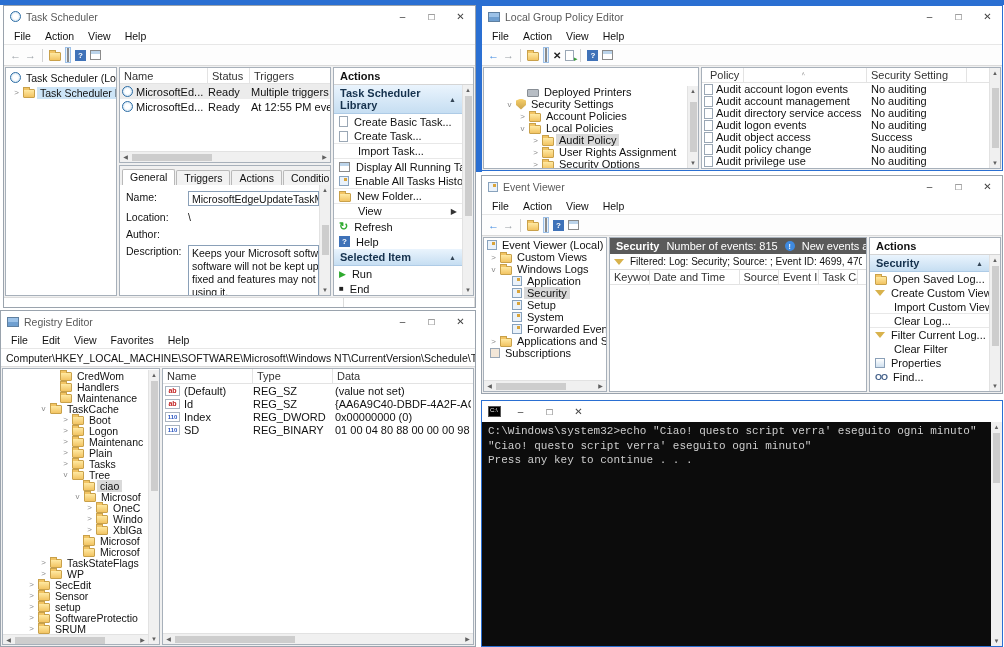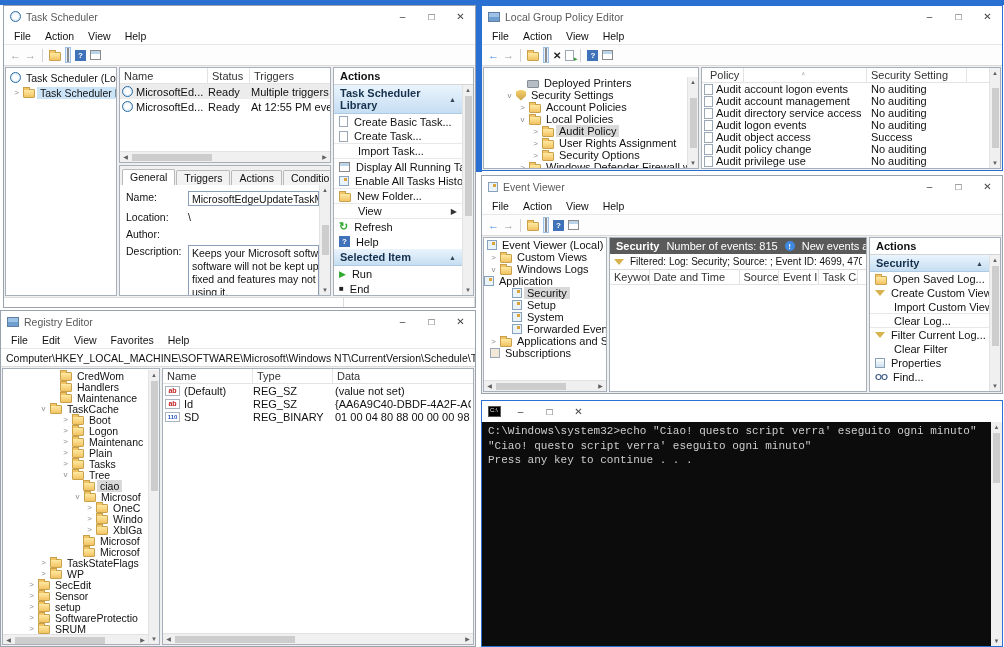--- a/index.html
+++ b/index.html
@@ -299,21 +299,21 @@
     <span class="sepv"></span>
     <span class="icf"></span>
     <span class="boxed"><span class="icwin"></span></span>
     <span class="icx">✕</span>
     <span class="icexp"></span>
     <span class="sepv"></span>
     <span class="ichelp">?</span>
     <span class="icwin"></span>
   </div>
   <div class="bd">
-    <div class="pane" style="flex:0 0 216px;padding-top:9px">
+    <div class="pane" style="flex:0 0 216px;padding-top:18px">
       <div style="flex:1;display:flex;min-height:0">
         <div style="flex:1;min-width:0;display:flex;flex-direction:column">
           <div class="ti" style="padding-left:43px;height:12px">
                 <span class="icprn"></span>
                 <span class="lbl">Deployed Printers</span>
               </div>
           <div class="ti" style="padding-left:21px;height:12px">
                 <span class="ex">v</span>
                 <span class="icshield"></span>
                 <span class="lbl">Security Settings</span>
@@ -452,21 +452,21 @@
       <div class="ti" style="padding-left:5px;height:12px">
             <span class="ex">&gt;</span>
             <span class="icf"></span>
             <span class="lbl">Custom Views</span>
           </div>
       <div class="ti" style="padding-left:5px;height:12px">
             <span class="ex">v</span>
             <span class="icf"></span>
             <span class="lbl">Windows Logs</span>
           </div>
-      <div class="ti" style="height:12px">
+      <div class="ti" style="padding-left:28px;height:12px">
             <span class="iclog"></span>
             <span class="lbl">Application</span>
           </div>
       <div class="ti" style="padding-left:28px;height:12px">
             <span class="iclog"></span>
             <span class="lbl sel">Security</span>
           </div>
       <div class="ti" style="padding-left:28px;height:12px">
             <span class="iclog"></span>
             <span class="lbl">Setup</span>
@@ -738,20 +738,28 @@
             <span class="vname">
               <span class="icab">ab</span>
               <span>Id</span>
             </span>
             <span class="vtype">REG_SZ</span>
             <span class="vdata">{AA6A9C40-DBDF-4A2F-ACE1-DF937764EA7D}</span>
           </div>
       <div class="vrow">
             <span class="vname">
               <span class="icbin">110</span>
+              <span>Index</span>
+            </span>
+            <span class="vtype">REG_DWORD</span>
+            <span class="vdata">0x00000000 (0)</span>
+          </div>
+      <div class="vrow">
+            <span class="vname">
+              <span class="icbin">110</span>
               <span>SD</span>
             </span>
             <span class="vtype">REG_BINARY</span>
             <span class="vdata">01 00 04 80 88 00 00 00 98 00 00 00 00 00 00 00 14</span>
           </div>
       <div class="hs">
             <span class="sa">◀</span>
             <span class="sth" style="width:120px;margin-right:auto;margin-left:2px"></span>
             <span class="sa">▶</span>
           </div>

